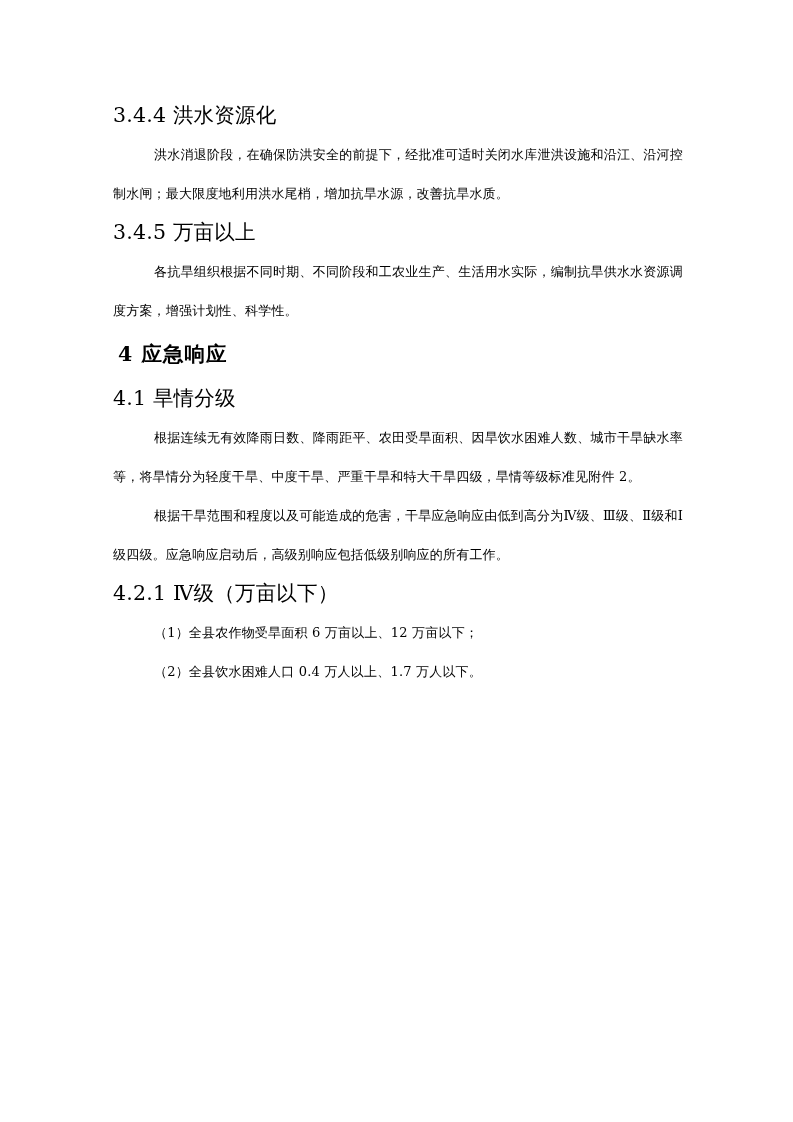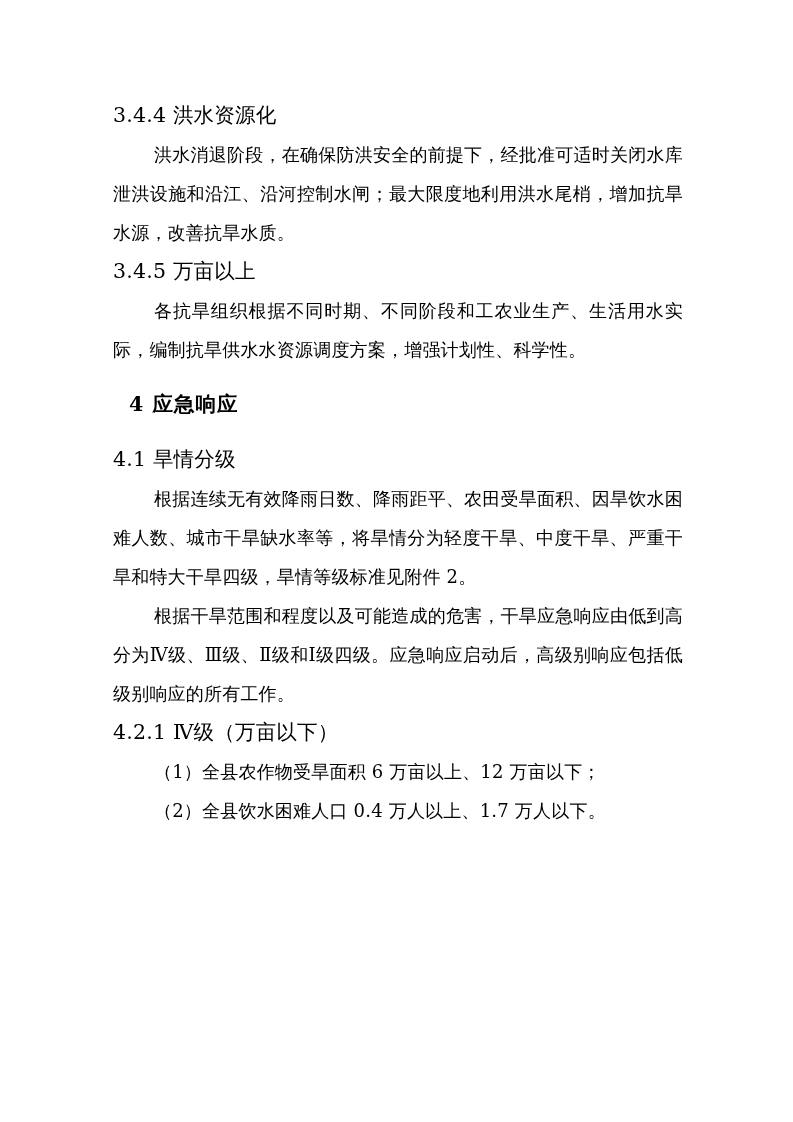--- a/index.html
+++ b/index.html
@@ -18,38 +18,38 @@
     font-family: "DejaVu Serif", "Liberation Serif", serif;
     color: #000000;
   }
   .content {
     position: absolute;
     left: 113px;
     top: 96px;
     width: 570px;
   }
   .para {
-    font-size: 18px;
+    font-size: 13px;
     line-height: 39px;
     text-align: justify;
     text-justify: inter-ideograph;
     margin: 0;
     letter-spacing: 0.2px;
   }
   .heading {
     font-size: 20.5px;
     line-height: 39px;
     margin: 0;
     font-weight: normal;
     letter-spacing: 0.2px;
   }
   .heading-bold {
     font-size: 20.5px;
     line-height: 39px;
-    margin: 16px;
+    margin: 5px;
     font-weight: bold;
     letter-spacing: 1px;
   }
   .indent {
     text-indent: 41px;
   }
   .page-number {
     position: absolute;
     left: 0;
     right: 0;

